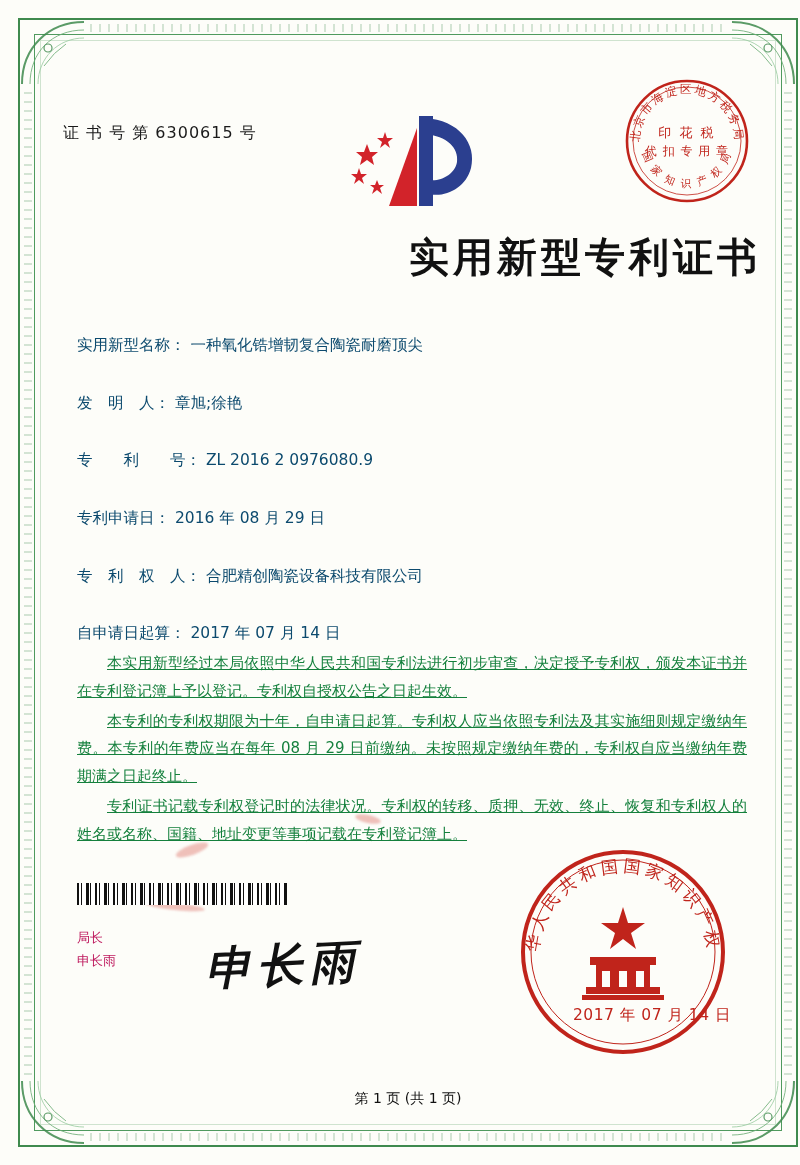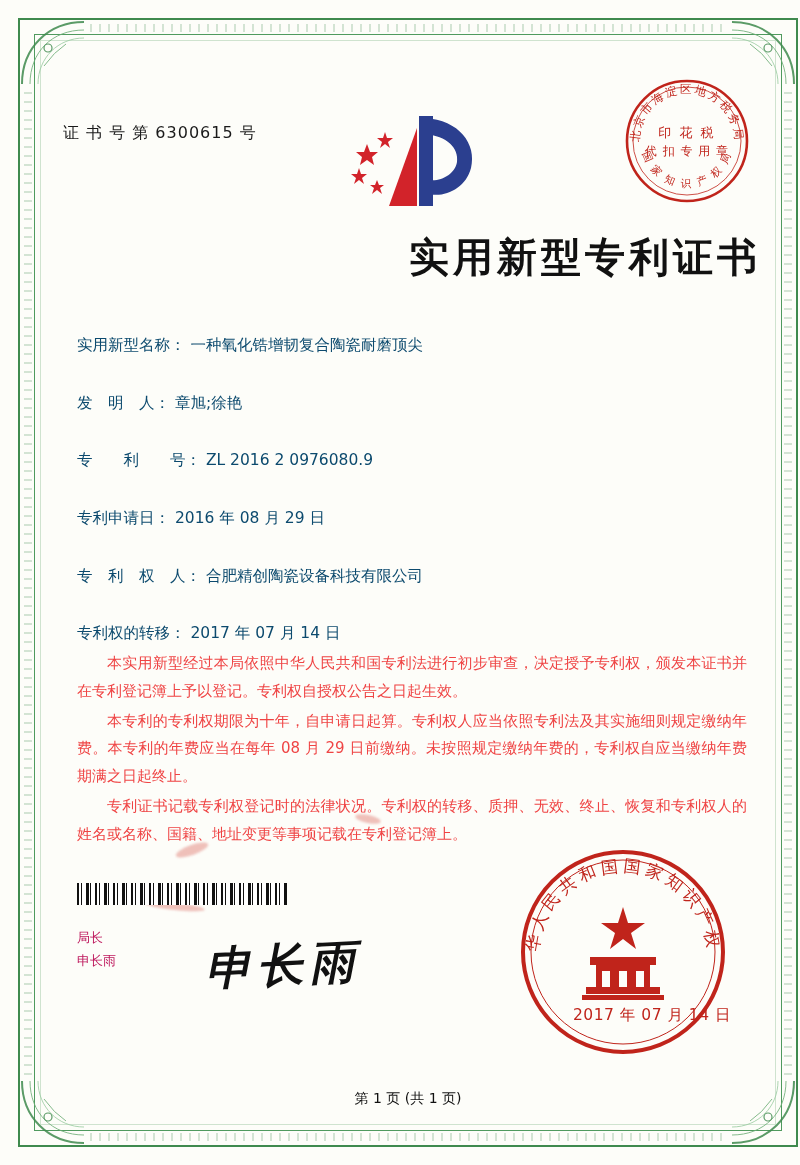--- a/index.html
+++ b/index.html
@@ -132,22 +132,23 @@
     display: inline-block;
   }
 
   .paragraphs {
     position: absolute;
     top: 595px;
     left: 22px;
     right: 14px;
     font-size: 15px;
     line-height: 1.85;
-    color: #ef4444;
+    color: #15803d;
     text-align: justify;
+    text-decoration: underline;
   }
   .paragraphs p {
     margin: 0 0 2px 0;
     text-indent: 2em;
   }
 
   
   .barcode {
     position: absolute;
     left: 22px;
@@ -324,21 +325,21 @@
       </div>
       <div class="field-row">
         <span class="field-label">专利申请日：</span>
         <span class="field-value">2016 年 08 月 29 日</span>
       </div>
       <div class="field-row">
         <span class="field-label">专　利　权　人：</span>
         <span class="field-value">合肥精创陶瓷设备科技有限公司</span>
       </div>
       <div class="field-row">
-        <span class="field-label">专利权的转移：</span>
+        <span class="field-label">自申请日起算：</span>
         <span class="field-value">2017 年 07 月 14 日</span>
       </div>
     </div>
 
     <div class="paragraphs">
       <p>本实用新型经过本局依照中华人民共和国专利法进行初步审查，决定授予专利权，颁发本证书并在专利登记簿上予以登记。专利权自授权公告之日起生效。</p>
       <p>本专利的专利权期限为十年，自申请日起算。专利权人应当依照专利法及其实施细则规定缴纳年费。本专利的年费应当在每年 08 月 29 日前缴纳。未按照规定缴纳年费的，专利权自应当缴纳年费期满之日起终止。</p>
       <p>专利证书记载专利权登记时的法律状况。专利权的转移、质押、无效、终止、恢复和专利权人的姓名或名称、国籍、地址变更等事项记载在专利登记簿上。</p>
     </div>
 

